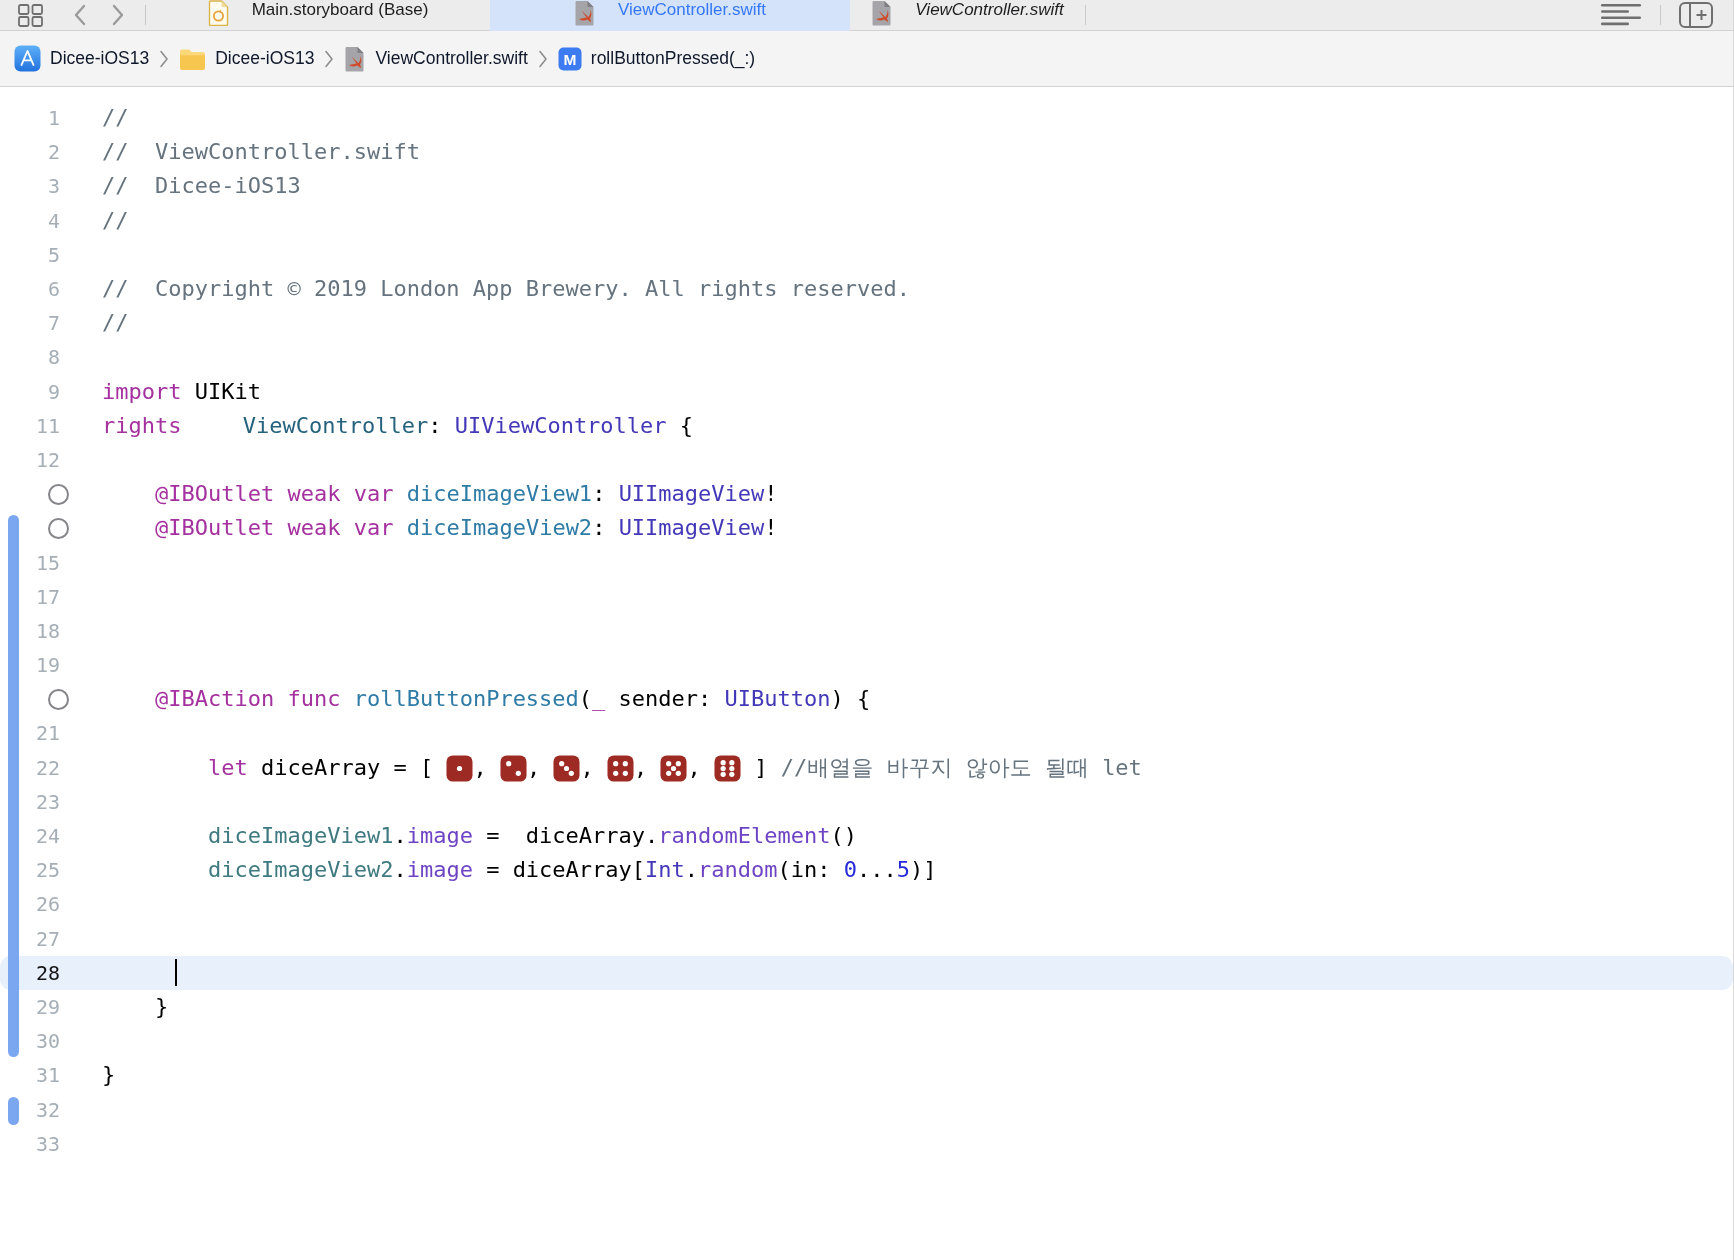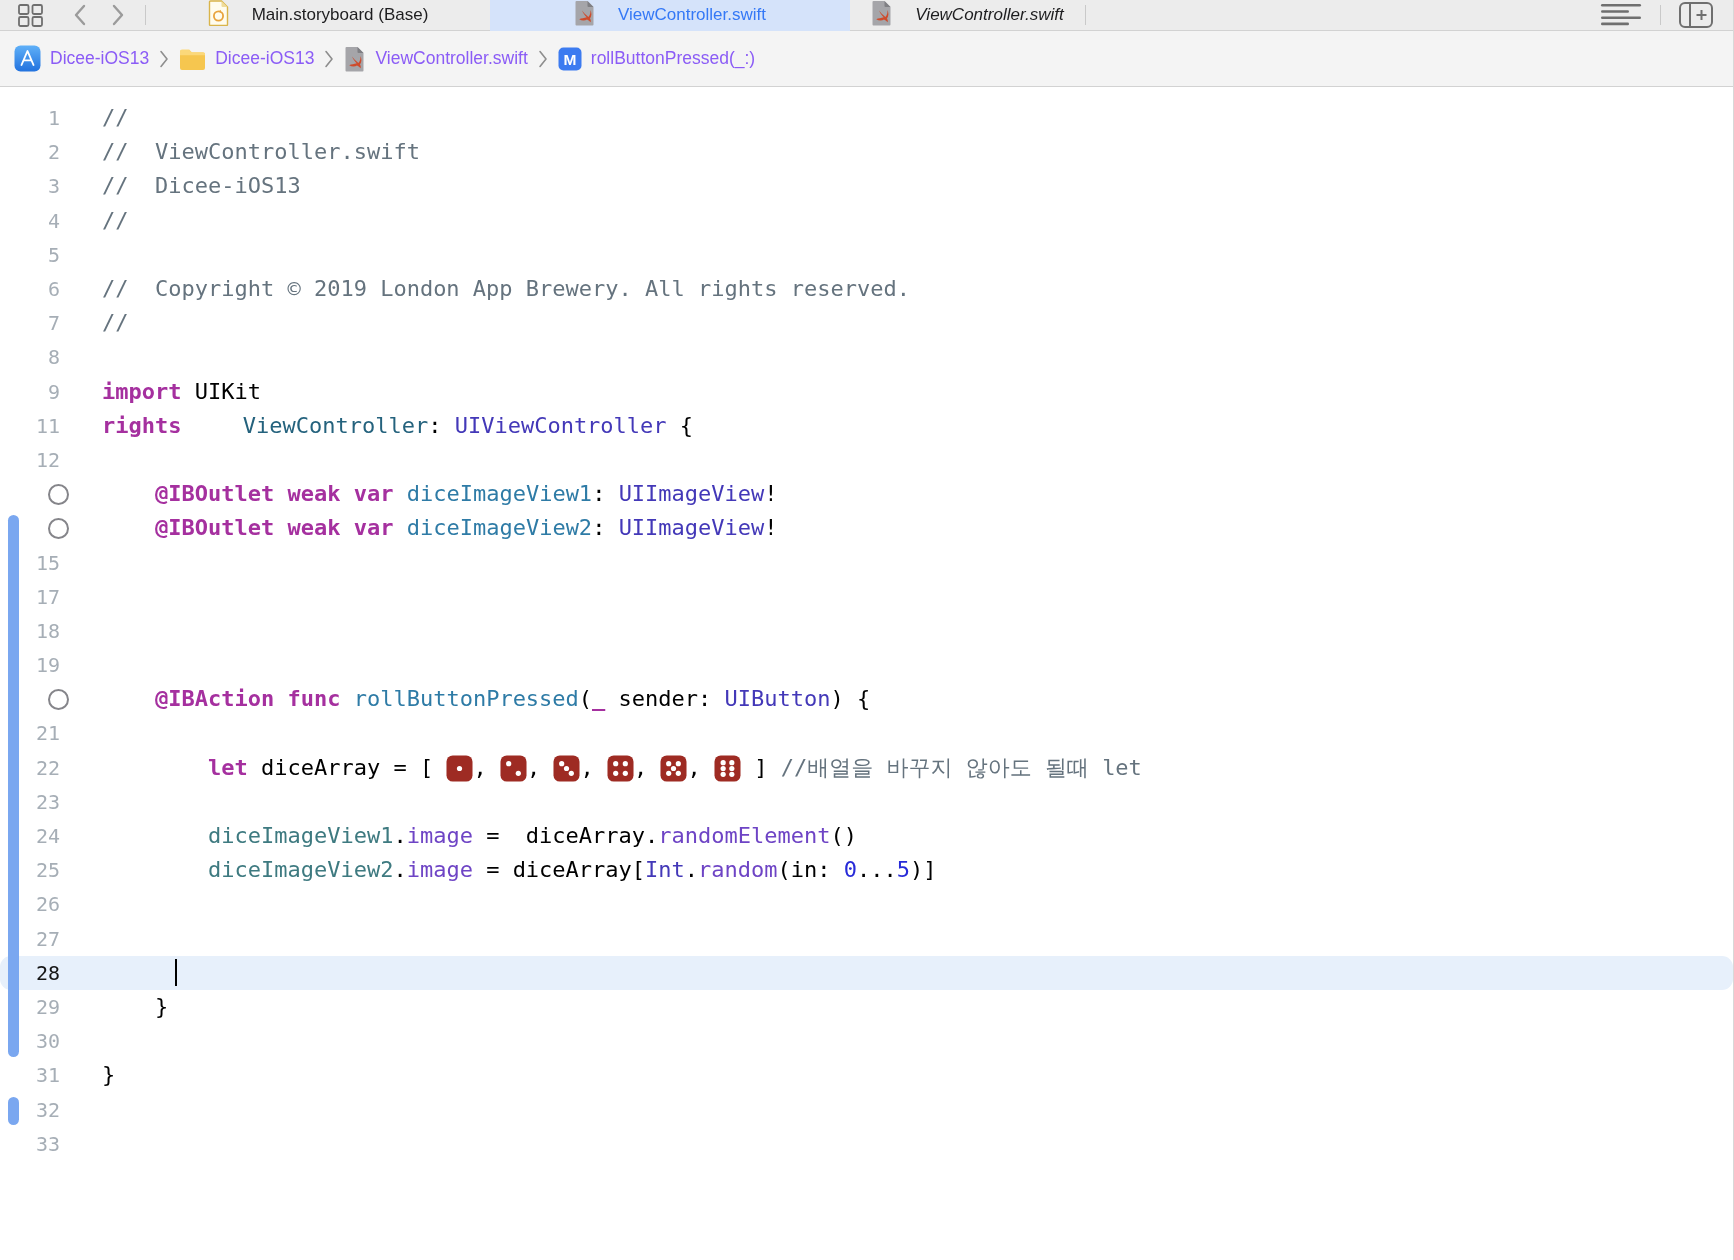--- a/index.html
+++ b/index.html
@@ -6,45 +6,45 @@
   html,body { width:1734px; height:1260px; background:#fff; overflow:hidden; }
   body { font-family:"Liberation Sans", sans-serif; border-right:1px solid #D8D8D8; }
 
   
   .tabbar { height:31px; background:var(--tabbar-bg); border-bottom:1px solid var(--border);
             display:flex; align-items:center; }
   .tb-left { display:flex; align-items:center; padding-left:10px; flex:none; }
   .icon-btn { display:flex; align-items:center; justify-content:center; padding:0 8px; height:31px; }
   .vdiv { width:1px; height:20px; background:#C9C9C9; flex:none; }
   .tabs { display:flex; height:31px; flex:none; }
-  .tab { display:flex; align-items:center; justify-content:center; height:31px; gap:22px;
+  .tab { display:flex; align-items:flex-start; justify-content:center; height:31px; gap:22px;
          font-size:17px; color:#1d1d1f; white-space:nowrap; overflow:hidden; }
   .tab.active { background:var(--tab-active-bg); color:var(--accent-blue); }
   .tab.italic .tab-label { font-style:italic; }
   .tb-right { margin-left:auto; display:flex; align-items:center; padding-right:12px; gap:10px; }
 
   
   .jumpbar { height:56px; background:var(--jumpbar-bg); border-bottom:1px solid var(--border);
              display:flex; align-items:center; padding-left:14px; }
-  .crumb { display:flex; align-items:center; gap:9px; font-size:17.5px; color:#8b5cf6; }
+  .crumb { display:flex; align-items:center; gap:9px; font-size:17.5px; color:#0f172a; }
   .crumb-sep { margin:0 10px; display:flex; align-items:center; }
 
   
   .editor { position:relative; height:1172px; background:#fff; padding-top:14px; }
   .line { display:flex; align-items:center; height:34.2px; position:relative; }
   .line.cur-line { background:var(--cur-line-bg);border-radius:11px; }
   .gutter { width:74px; flex:none; display:flex; justify-content:flex-end; align-items:center; }
   .num { font-family:"DejaVu Sans Mono", monospace; font-size:20px; color:var(--gutter-num);
          padding-right:14px; }
   .num.cur { color:#151515; }
   .circle { width:21px; height:21px; border:2px solid var(--circle-stroke); border-radius:50%;
             margin-right:5px; background:transparent; }
   .content { font-family:"DejaVu Sans Mono", monospace; font-size:22px; line-height:34.2px;
              white-space:pre; margin-left:28px; }
-  .tok-kw { color:var(--kw); font-weight:bold; }
+  .tok-kw { color:var(--kw); font-weight:normal; }
   .tok-cm { color:var(--cm); }
   .tok-pc { color:var(--pc);margin-left:48px; }
   .tok-dc { color:var(--dc); }
   .tok-us { color:var(--us); }
   .tok-oc { color:var(--oc); }
   .tok-mb { color:var(--mb); }
   .tok-nm { color:var(--nm); }
   .tok-pl { color:var(--pl); }
   .die { display:inline-block; }
   .die svg { vertical-align:-7px; }

